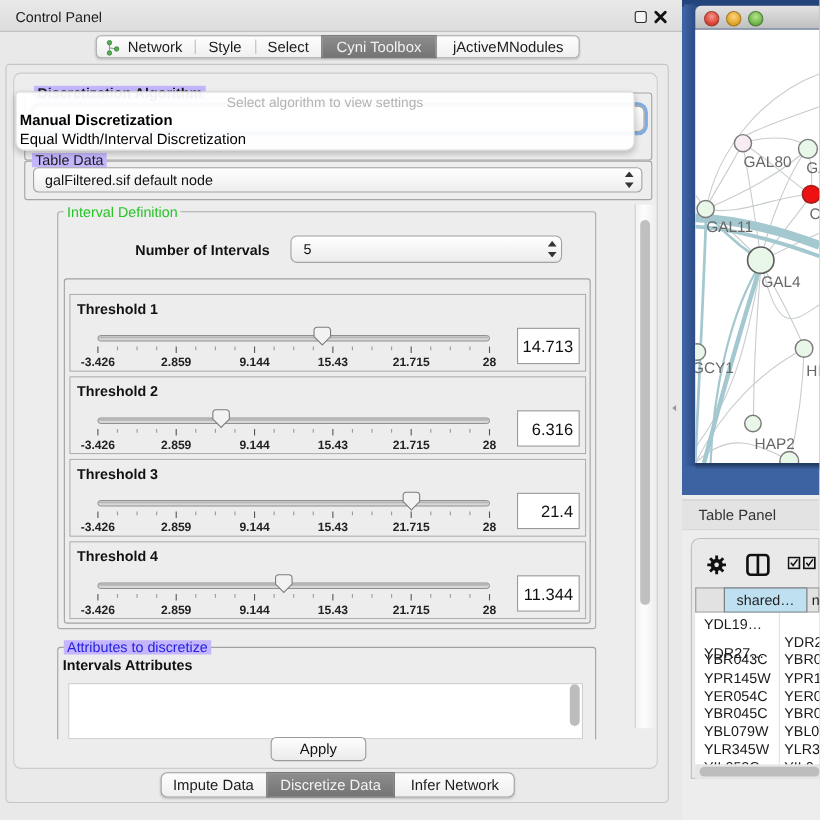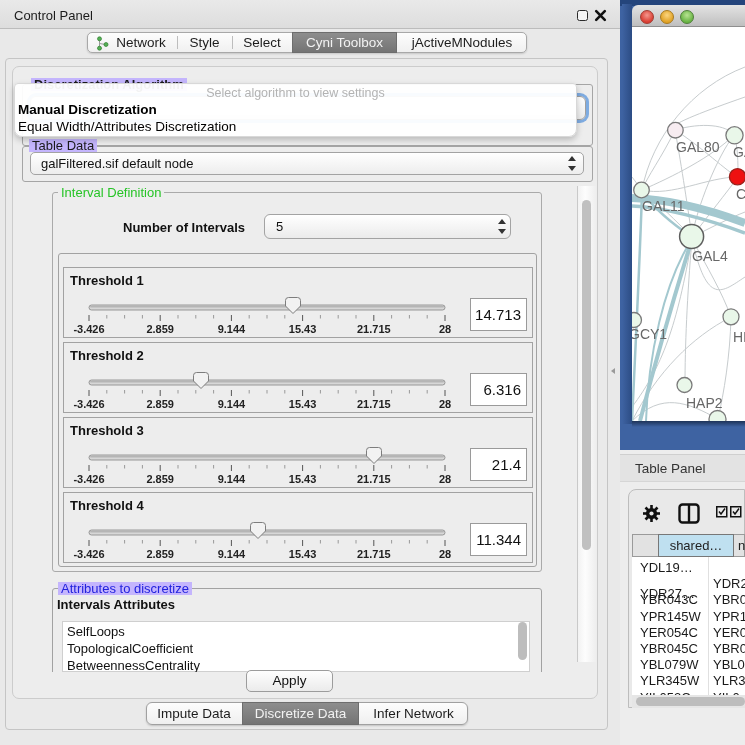--- a/index.html
+++ b/index.html
@@ -207,39 +207,38 @@
       <text x="310.8" y="66" font-size="11" font-weight="bold" fill="#222" text-anchor="middle">21.715</text>
       <text x="382.0" y="66" font-size="11" font-weight="bold" fill="#222" text-anchor="middle">28</text>
       <path d="M187.5 33.5 a3 3 0 0 1 3-3 h9 a3 3 0 0 1 3 3 v5.5 l-7.5 7.5 l-7.5-7.5 z" fill="#f2f2f2" stroke="#7d7d7d" stroke-width="1"></path>
       <rect x="407.5" y="31.5" width="56" height="32" fill="#ffffff" stroke="#9a9a9a"></rect>
       <text x="458" y="53" font-size="15" fill="#111" text-anchor="end">11.344</text>
     </svg>
 <div class="gbox" style="left:36px;top:402px;width:490px;height:120px;border-color:#a2a2a2;"></div>
 <div class="gtitle" style="left:42px;top:396px;color:#2222dd;">Attributes to discretize</div>
 <div class="abs" style="left:41px;top:411px;font-size:13px;font-weight:bold;color:#111;">Intervals Attributes</div>
 <div class="abs" style="left:46px;top:435px;width:468px;height:51px;background:#ffffff;border:1px solid #cfcfcf;"></div>
-<div class="abs" style="left:51px;top:437px;font-size:13px;line-height:17px;color:#111;">SelfLoops<br>TopologicalCoefficient<br>BetweennessCentrality</div>
 <div class="abs" style="left:502px;top:436px;width:9px;height:38px;background:#bdbdbd;border-radius:4.5px;"></div>
 </div>
 
 <div class="abs" style="left:577px;top:186px;width:1px;height:476px;background:#c9c9c9;"></div>
 <div class="abs" style="left:578px;top:186px;width:18px;height:476px;background:linear-gradient(90deg,#f2f2f2,#fdfdfd 40%,#eeeeee);"></div>
 <div class="abs" style="left:582px;top:200px;width:9px;height:350px;background:#c0c0c0;border-radius:4.5px;"></div>
 
 <div class="abs" style="left:246px;top:670px;width:87px;height:22px;border-radius:5px;background:linear-gradient(#fefefe,#ebebeb);border:1px solid #9c9c9c;text-align:center;line-height:20px;font-size:13.5px;color:#111;">Apply</div>
 <div class="abs" style="left:146px;top:702px;width:322px;height:23px;border:1px solid #a0a0a0;border-radius:6px;background:linear-gradient(#fdfdfd,#efefef);box-shadow:0 1px 2px rgba(0,0,0,0.18);"></div>
 <div class="abs" style="left:146px;top:702px;width:96px;height:23px;line-height:23px;text-align:center;font-size:13.5px;color:#1c1c1c;">Impute Data</div>
 <div class="abs" style="left:242px;top:702px;width:117px;height:23px;background:linear-gradient(#8d8d8d,#747474);border:1px solid #6d6d6d;"></div>
 <div class="abs" style="left:242px;top:702px;width:117px;height:23px;line-height:23px;text-align:center;font-size:13.5px;color:#f2f2f2;">Discretize Data</div>
 <div class="abs" style="left:359px;top:702px;width:109px;height:23px;line-height:23px;text-align:center;font-size:13.5px;color:#1c1c1c;">Infer Network</div>
 
 <div class="abs" style="left:14px;top:83px;width:563px;height:54px;background:rgba(255,255,255,0.945);border:1px solid #d8d8d8;border-radius:4px 4px 8px 8px;box-shadow:0 3px 6px rgba(0,0,0,0.22);"></div>
 <div class="abs" style="left:14px;top:86px;width:563px;text-align:center;font-size:12.5px;color:#b3b3b3;">Select algorithm to view settings</div>
 <div class="abs" style="left:18px;top:102px;font-size:13.5px;font-weight:bold;color:#000;">Manual Discretization</div>
-<div class="abs" style="left:18px;top:119px;font-size:13.5px;color:#000;">Equal Width/Attributes Discretization</div>
+<div class="abs" style="left:18px;top:119px;font-size:13.5px;color:#000;">Equal Width/Interval Discretization</div>
 <div class="abs" style="left:611px;top:368px;width:4px;height:6px;background:#9a9a9a;clip-path:polygon(100% 0,100% 100%,0 50%);"></div>
 
 <div class="abs" style="left:620px;top:0;width:125px;height:450px;background:#3e63a2;"></div>
 <div class="abs" style="left:620px;top:0;width:125px;height:6px;background:#24457c;"></div>
 <div class="abs" style="left:622px;top:4px;width:10px;height:420px;background:linear-gradient(90deg,#3e63a2,#2c4c84);"></div>
 
 <div class="abs" style="left:632px;top:5px;width:113px;height:22px;background:linear-gradient(#e3e3e3,#bfbfbf);border-bottom:1px solid #8f8f8f;border-radius:6px 0 0 0;"></div>
 <div class="abs" style="left:640px;top:10px;width:14px;height:14px;border-radius:50%;background:radial-gradient(circle at 50% 35%, #f4978e, #d93c30 70%);border:1px solid #a03c32;"></div>
 <div class="abs" style="left:660px;top:10px;width:14px;height:14px;border-radius:50%;background:radial-gradient(circle at 50% 35%, #fbd57f, #e0a124 70%);border:1px solid #a87a1e;"></div>
 <div class="abs" style="left:680px;top:10px;width:14px;height:14px;border-radius:50%;background:radial-gradient(circle at 50% 35%, #b8e392, #67b342 70%);border:1px solid #4f7e3a;"></div>

